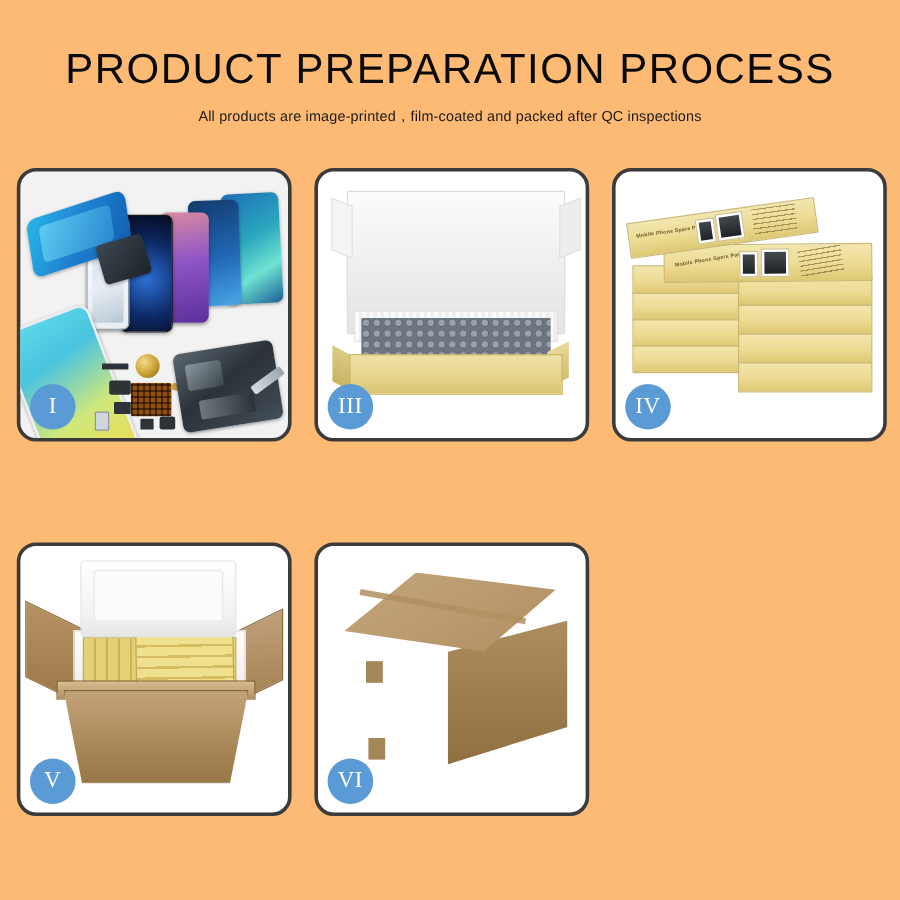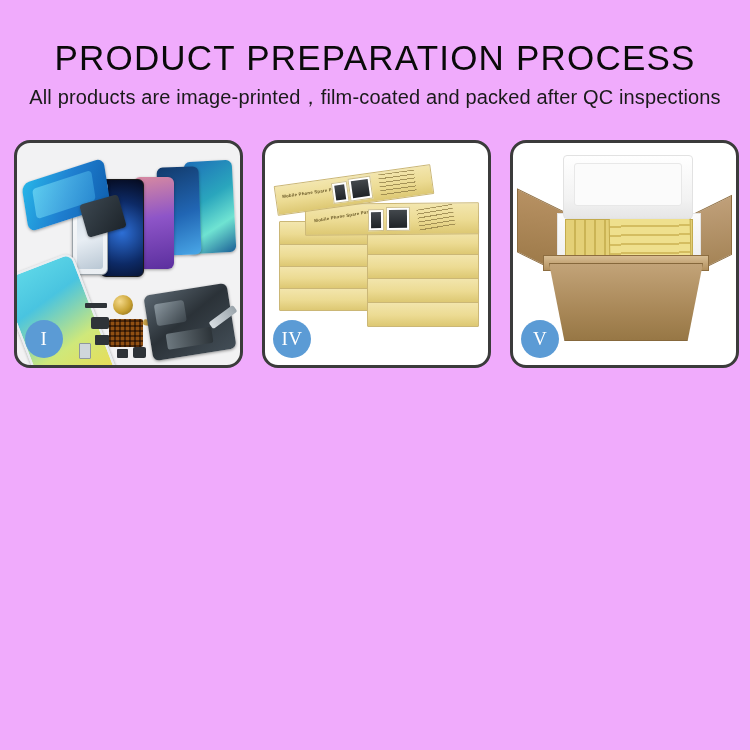--- a/index.html
+++ b/index.html
@@ -11,21 +11,21 @@
     width: 750px;
     height: 750px;
     font-family: "Liberation Sans", sans-serif;
     color: #111;
     overflow: hidden;
   }
   .page {
     position: relative;
     width: 750px;
     height: 750px;
-    background: #f0abfc;
+    background: #fdba74;
   }
 
   
   .header {
     position: absolute;
     top: 38px;
     left: 0;
     width: 750px;
     text-align: center;
   }
@@ -34,21 +34,21 @@
     font-size: 35px;
     font-weight: 400;
     letter-spacing: 1.2px;
     color: #0a0a0a;
     line-height: 40px;
     white-space: nowrap;
   }
   .subtitle {
     margin-top: 10px;
     font-family: "Liberation Sans", sans-serif;
-    font-size: 20px;
+    font-size: 12px;
     font-weight: 400;
     letter-spacing: 0.15px;
     color: #1a1a1a;
     line-height: 18px;
     white-space: nowrap;
   }
 
   
   .grid {
     position: absolute;
@@ -409,20 +409,31 @@
         <div class="flex-strip" style="left:128px; top:154px; width:26px; height:7px; transform:rotate(-10deg);"></div>
         <div class="flex-strip" style="left:126px; top:178px; width:30px; height:6px; transform:rotate(8deg);"></div>
         <div class="part" style="left:62px; top:200px; width:10px; height:14px; background:#cfd6db; border:1px solid #8e979e;"></div>
         <div class="backplate"></div>
         <div class="tweezer"></div>
       </div>
       <div class="badge">I</div>
     </div>
 
 
+    <div class="panel">
+      <div class="scene">
+        <div class="box3-lid"></div>
+        <div class="box3-foam"></div>
+        <div class="box3-contents"></div>
+        <div class="box3-left"></div>
+        <div class="box3-right"></div>
+        <div class="box3-front"></div>
+      </div>
+      <div class="badge">III</div>
+    </div>
 
     <div class="panel">
       <div class="scene">
         <div class="stack">
 
           <div class="sbox" style="left:4px; top:126px; width:96px; height:22px;"></div>
           <div class="sbox" style="left:4px; top:104px; width:96px; height:22px;"></div>
           <div class="sbox" style="left:4px; top:82px;  width:96px; height:22px;"></div>
           <div class="sbox" style="left:4px; top:60px;  width:96px; height:22px;"></div>
 
@@ -464,15 +475,26 @@
         <div class="c5-foam-tray"></div>
         <div class="c5-yellow"></div>
         <div class="c5-yellow2"></div>
         <div class="c5-foam-lid"></div>
         <div class="c5-rim"></div>
         <div class="c5-body"></div>
       </div>
       <div class="badge">V</div>
     </div>
 
+    <div class="panel">
+      <div class="scene">
+        <div class="c6-left"></div>
+        <div class="c6-right"></div>
+        <div class="c6-top"></div>
+        <div class="c6-topline"></div>
+        <div class="c6-tape" style="left:40px; top:96px;"></div>
+        <div class="c6-tape" style="left:42px; top:160px;"></div>
+      </div>
+      <div class="badge">VI</div>
+    </div>
 
   </div>
 </div>
 
 </body></html>

